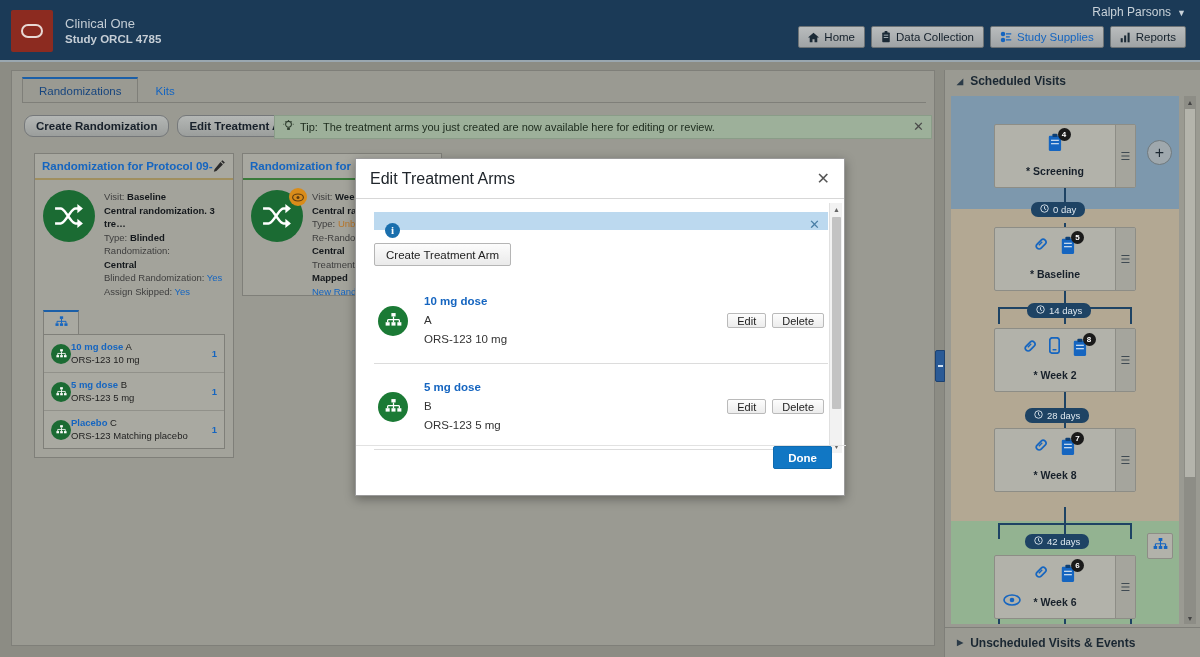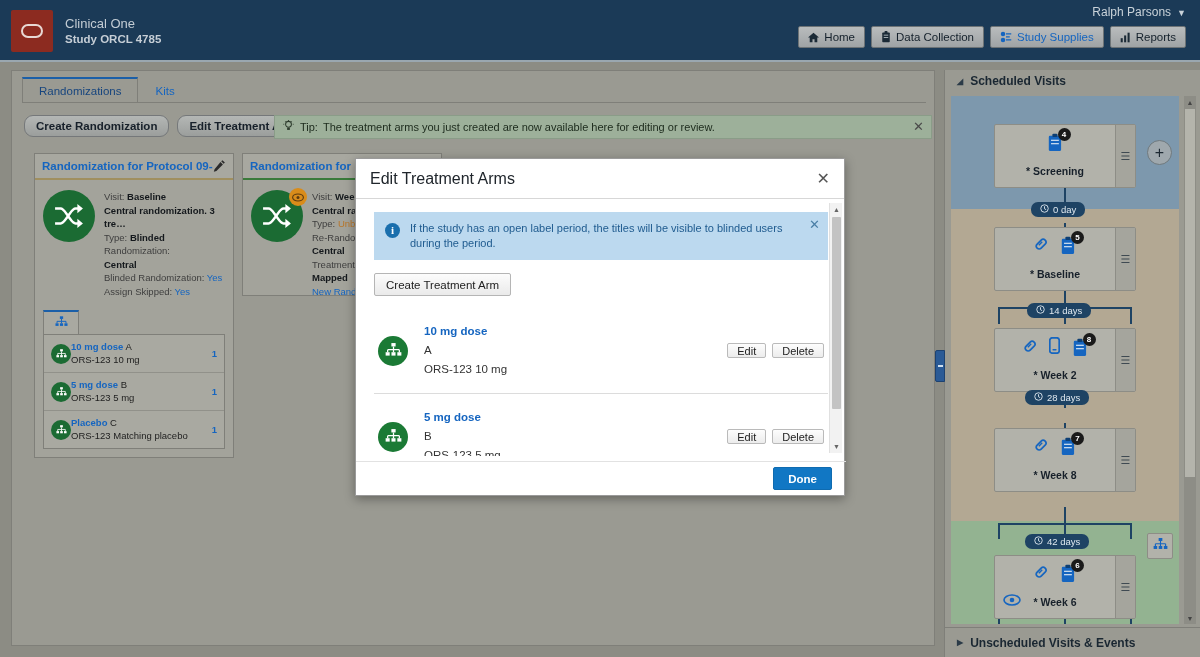--- a/index.html
+++ b/index.html
@@ -206,22 +206,22 @@
     display: flex; align-items: center; justify-content: center;
     font-size: 7px; color: #666; cursor: pointer;
   }
   .modal-scrollbar .up { top: 0; }
   .modal-scrollbar .dn { bottom: 0; }
   .modal-scrollbar .thumb {
     position: absolute; left: 2px; top: 14px; width: 9px; height: 192px;
     background: #c3c3c3; border-radius: 1px; cursor: pointer;
   }
   .modal-foot {
-    position: absolute; left: 0; bottom: 0; width: 490px; height: 34px;
-    border-top: 1px solid #e2e2e2; display: flex; align-items: center; justify-content: flex-end;
+    position: absolute; left: 0; bottom: 0; width: 490px; height: 50px;
+    border-top: 1px solid #e2e2e2; display: flex; align-items: flex-start; justify-content: flex-end;
     padding-right: 14px;
     margin-top: 8px;
   }
   .done-btn {
     height: 23px; padding: 0 14px; background: #1177c4; border: 1px solid #0f6bb0;
     color: #fff; font-size: 11.5px; font-weight: bold; border-radius: 2px; cursor: pointer;
     display: flex; align-items: center;
   }
 
   
@@ -558,21 +558,20 @@
 
 <div class="modal">
   <div class="modal-head">
     <span class="modal-title">Edit Treatment Arms</span>
     <span class="modal-x">✕</span>
   </div>
 
   <div class="modal-body">
     <div class="infobar">
       <span class="icircle">i</span>
-      <span>If the study has an open label period, the titles will be visible to blinded users during the period.</span>
       <span class="ix">✕</span>
     </div>
 
     <div class="ctabtn">
       <span>Create Treatment Arm</span>
     </div>
 
     <div class="arm-item" style="margin-top:12px;">
       <div class="big-dot">
         <svg width="17" height="15" viewBox="0 0 16 14">
@@ -761,21 +760,21 @@
                   <rect x="3" y="9" width="7" height="1.1" fill="#cfe0f0"></rect>
                 </svg>
               <span class="cnt">8</span>
             </span>
           </div>
           <div class="vlabel">* Week 2</div>
         </div>
         <div class="grip">☰</div>
       </div>
 
-      <div class="daychip" style="left:74px; top:294px;">
+      <div class="daychip" style="left:74px; top:312px;">
         <span>
           <svg width="9" height="9" viewBox="0 0 12 12">
               <circle cx="6" cy="6" r="5" fill="none" stroke="#dfe8ef" stroke-width="1.2"></circle>
               <path d="M6 3v3.3l2.2 1.3" stroke="#dfe8ef" stroke-width="1.2" fill="none"></path>
             </svg>
         </span>
         <span>28 days</span>
       </div>
 
       <div class="vnode" style="top:332px;">

